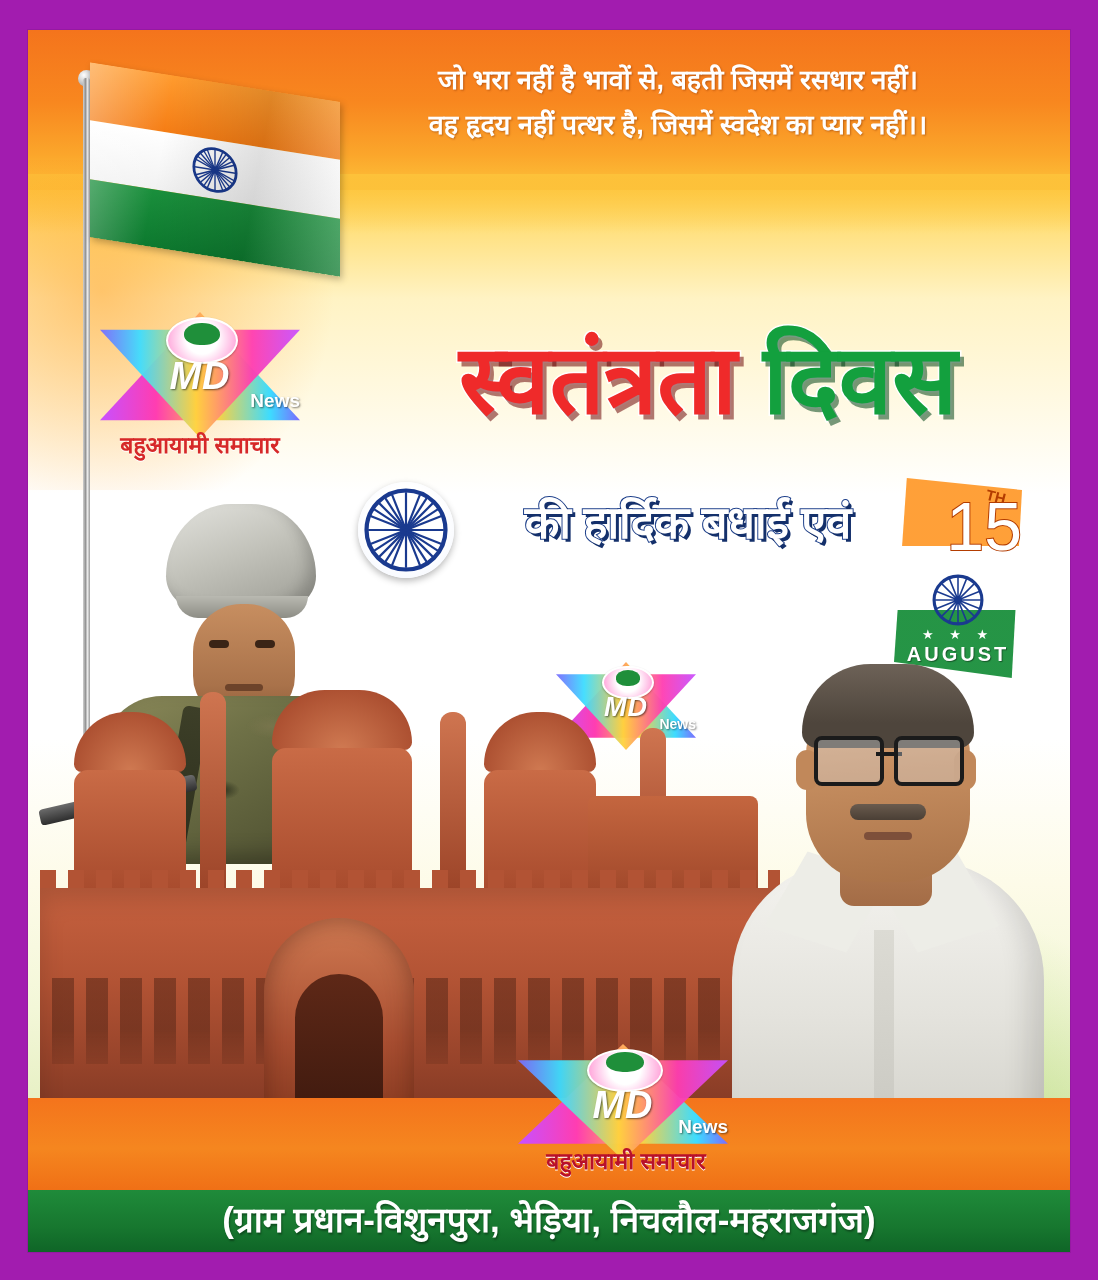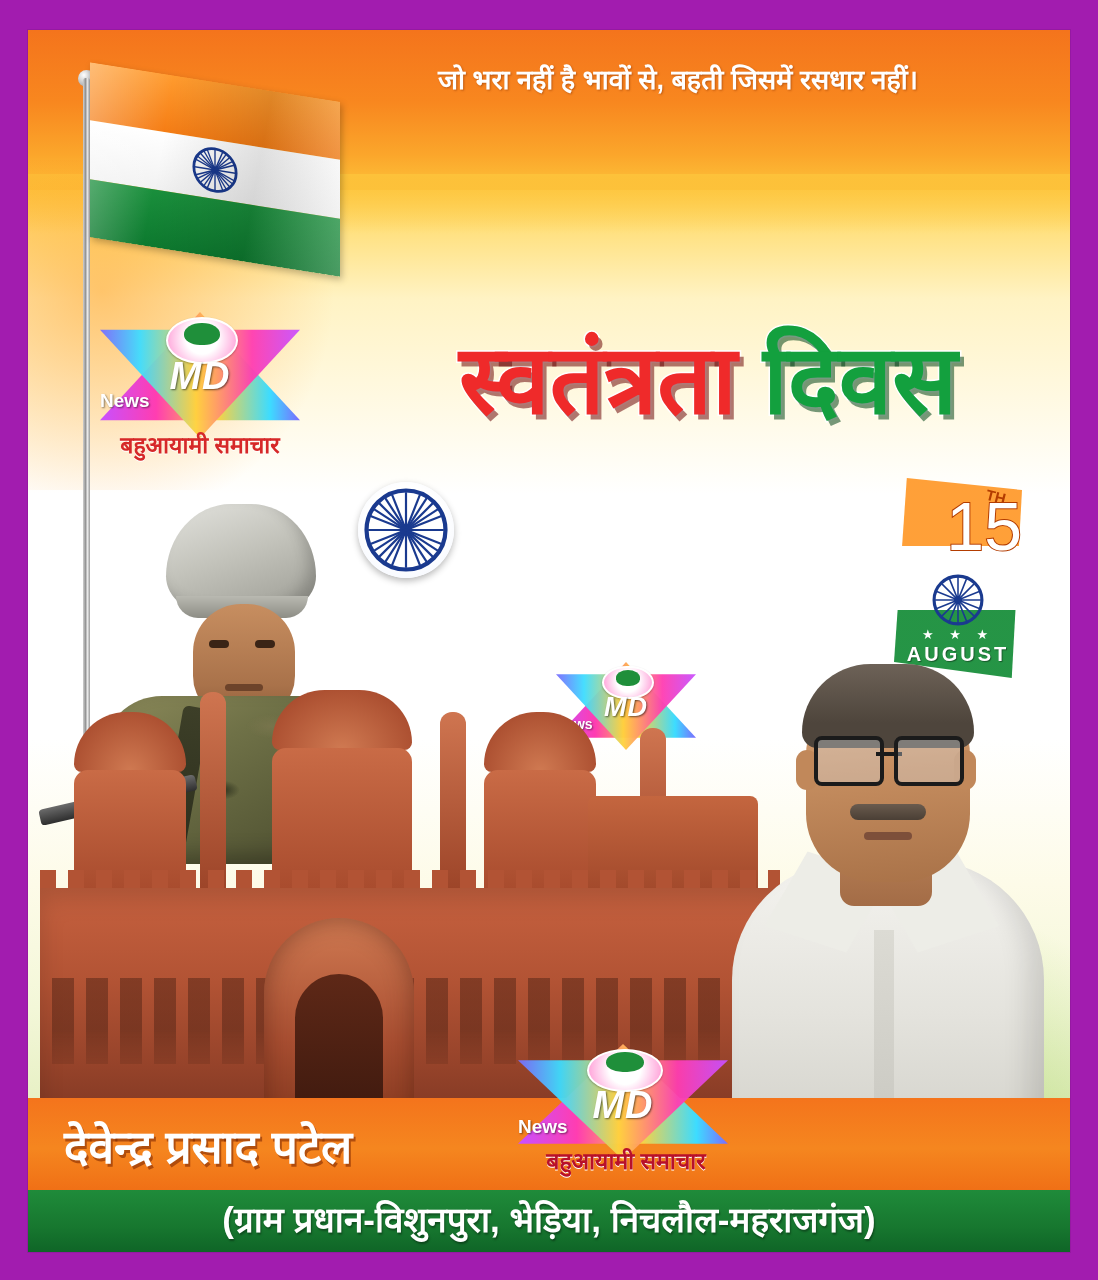--- a/index.html
+++ b/index.html
@@ -200,21 +200,21 @@
     font-style: italic;
     letter-spacing: 1px;
     text-shadow: 1px 1px 2px rgba(0,0,0,0.55);
     line-height: 1;
   }
   .md-logo .news-text {
     position: absolute;
     left: 0;
     top: 63%;
     width: 100%;
-    text-align: left;
+    text-align: right;
     color: #ffffff;
     font-weight: bold;
     text-shadow: 1px 1px 2px rgba(0,0,0,0.5);
     line-height: 1;
   }
   .md-tagline {
     position: absolute;
     text-align: center;
     color: #d62828;
     font-weight: bold;
@@ -764,20 +764,21 @@
 
 <div id="poster">
   <div class="frame">
 
     <div class="top-band"></div>
     <div class="orange-glow-left"></div>
     <div class="green-glow"></div>
 
     <div class="shloka">
       <div>जो भरा नहीं है भावों से, बहती जिसमें रसधार नहीं।</div>
+      <div>वह हृदय नहीं पत्थर है, जिसमें स्वदेश का प्यार नहीं।।</div>
     </div>
 
     <div class="flagpole-top"></div>
     <div class="flagpole"></div>
     <div class="flag">
       <div class="band saffron"></div>
       <div class="band white">
         <svg class="chakra" viewBox="0 0 100 100">
           <circle cx="50" cy="50" r="46" fill="none" stroke="#1a3a8f" stroke-width="6"></circle>
           <circle cx="50" cy="50" r="8" fill="#1a3a8f"></circle>
@@ -831,20 +832,21 @@
           <line x1="7" y1="33" x2="93" y2="67"></line>
             <line x1="7" y1="67" x2="93" y2="33"></line>
           <line x1="24" y1="10" x2="76" y2="90"></line>
             <line x1="76" y1="10" x2="24" y2="90"></line>
           <line x1="10" y1="24" x2="90" y2="76"></line>
             <line x1="10" y1="76" x2="90" y2="24"></line>
         </g>
       </svg>
     </div>
 
+    <div class="line-sub1">की हार्दिक बधाई एवं</div>
 
     <div class="stamp">
       <div class="stripes"></div>
       <div class="th">TH</div>
       <div class="num">15</div>
       <svg class="chakra-s" viewBox="0 0 100 100">
         <circle cx="50" cy="50" r="46" fill="none" stroke="#1a3a8f" stroke-width="6"></circle>
         <circle cx="50" cy="50" r="8" fill="#1a3a8f"></circle>
         <g stroke="#1a3a8f" stroke-width="3">
           <line x1="50" y1="6" x2="50" y2="94"></line>
@@ -924,21 +926,20 @@
       <div class="glasses">
         <div class="lens l"></div>
         <div class="bridge"></div>
         <div class="lens r"></div>
       </div>
       <div class="moustache"></div>
       <div class="mouth2"></div>
     </div>
 
     <div class="name-band"></div>
-    <div class="name-text">देवेन्द्र प्रसाद पटेल</div>
 
     <div class="md-logo" style="left:490px; bottom:92px; top:auto; width:210px; height:116px;">
       <div class="star">
         <div class="tri"></div>
         <div class="tri2"></div>
         <div class="emblem"></div>
         <div class="md-text" style="font-size:38px;">MD</div>
         <div class="news-text" style="font-size:19px;">News</div>
       </div>
     </div>

